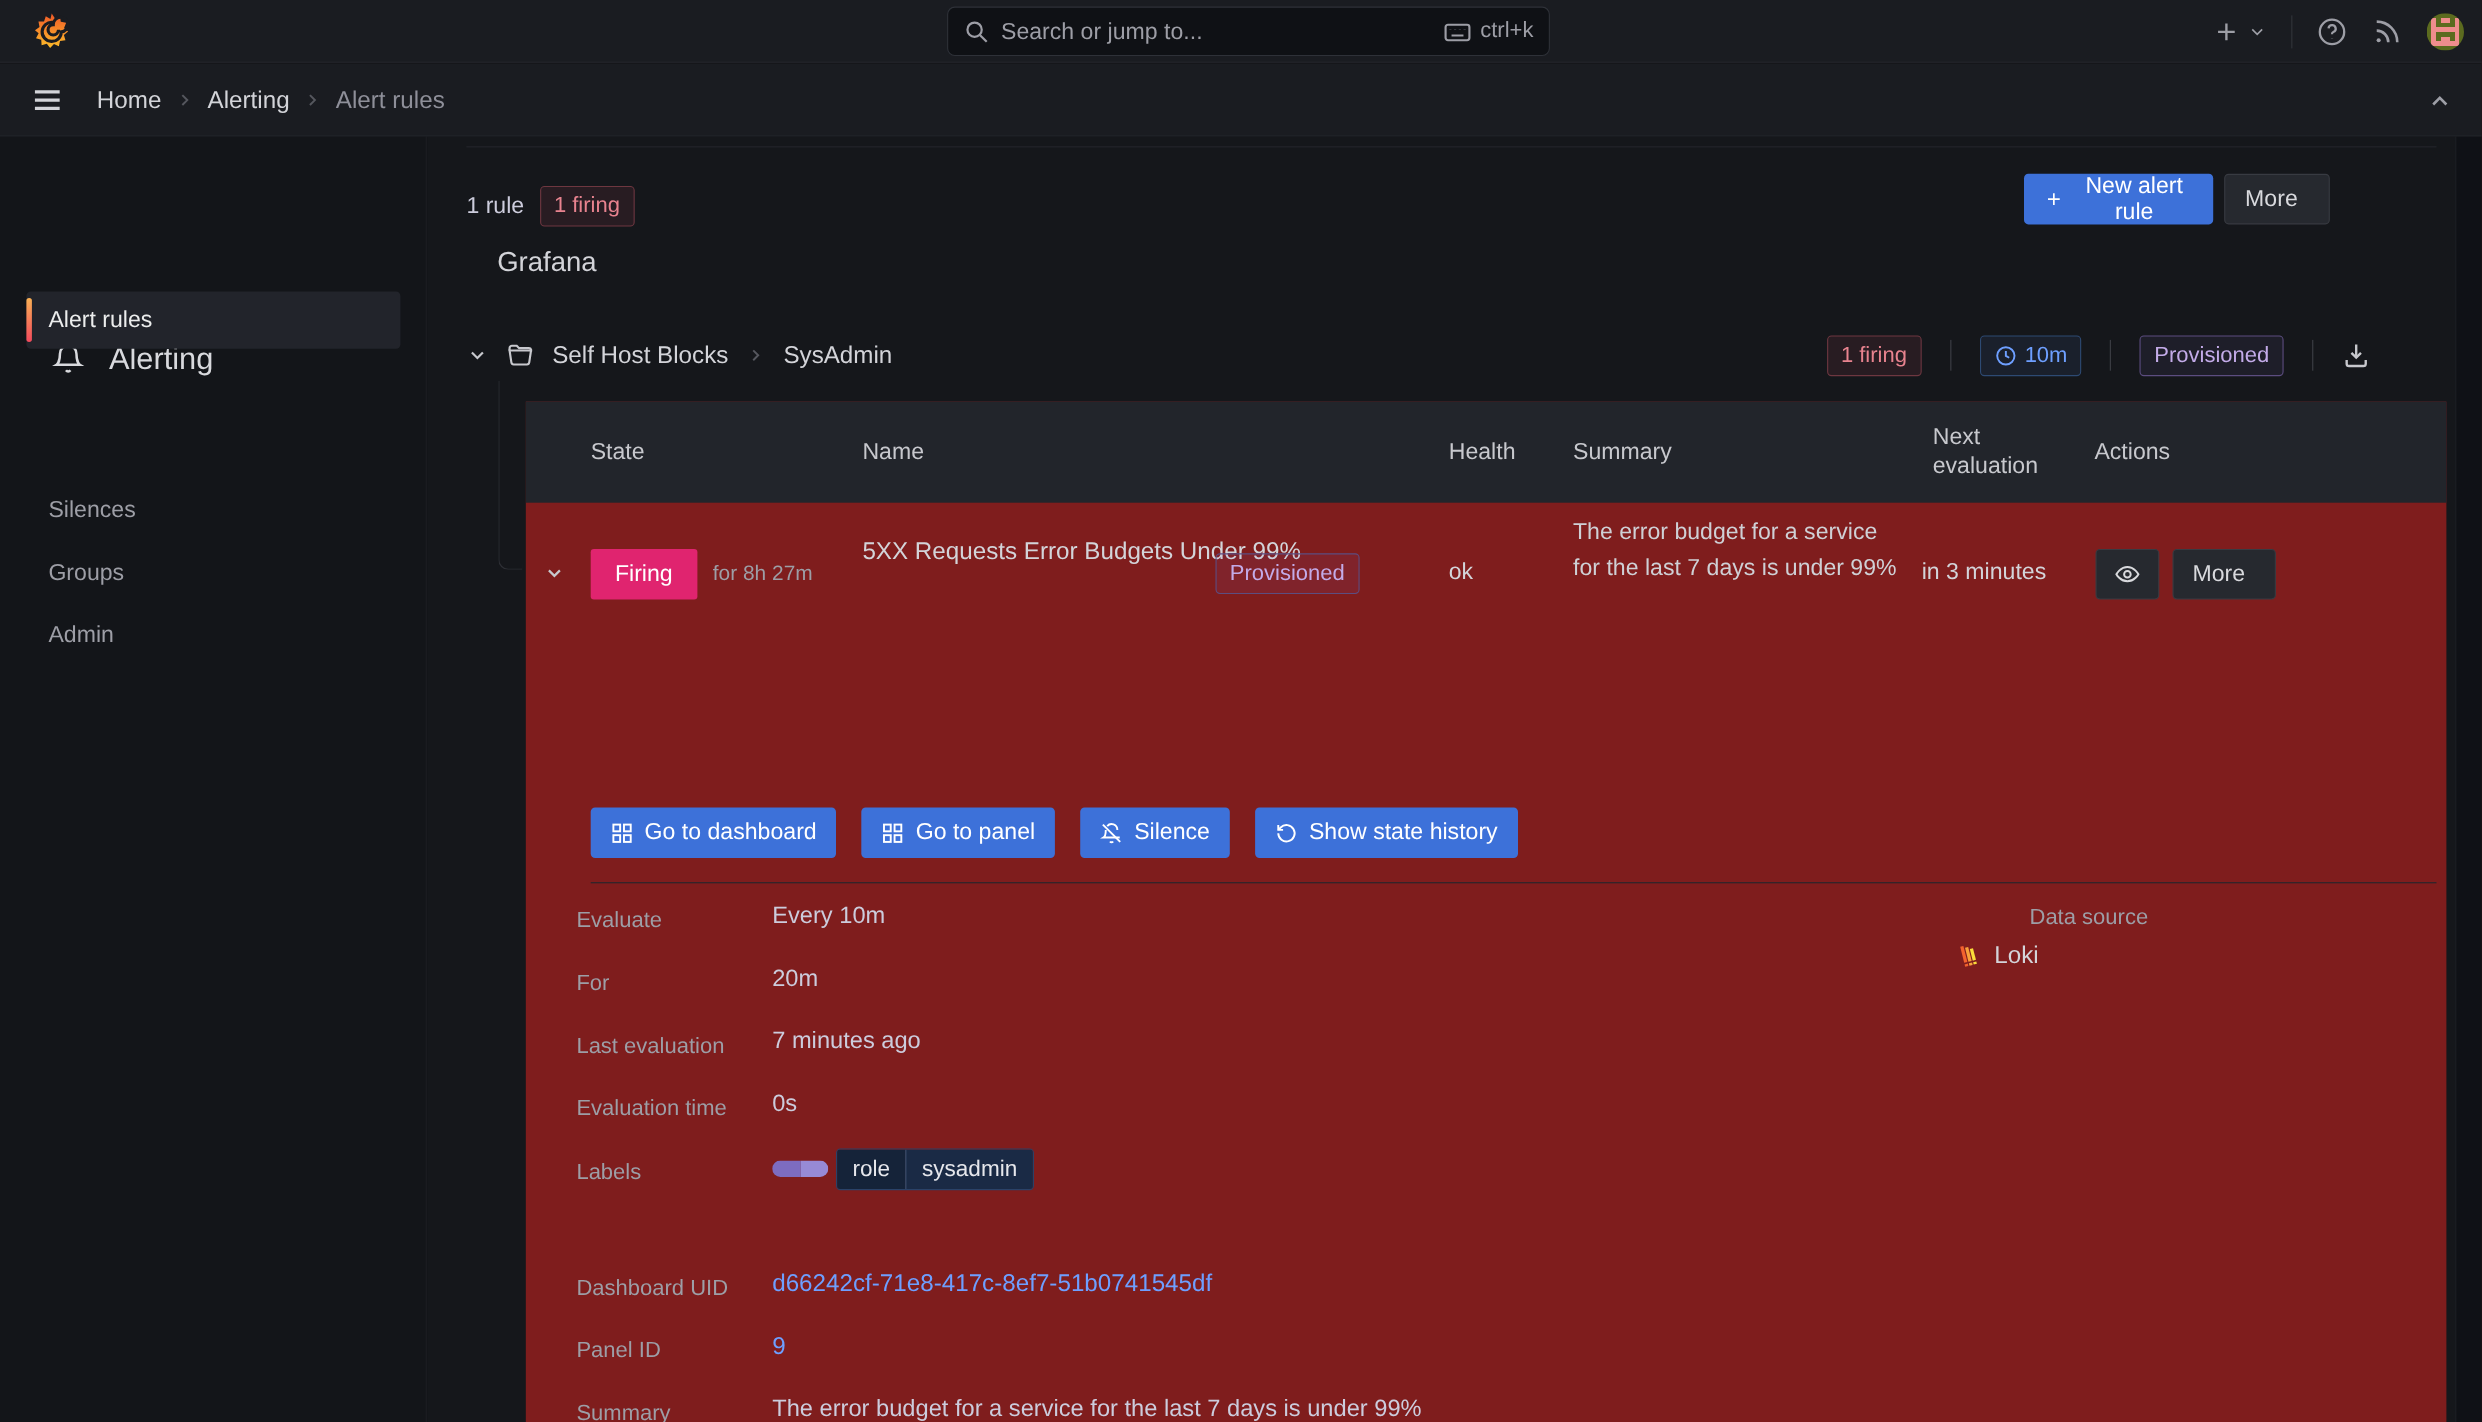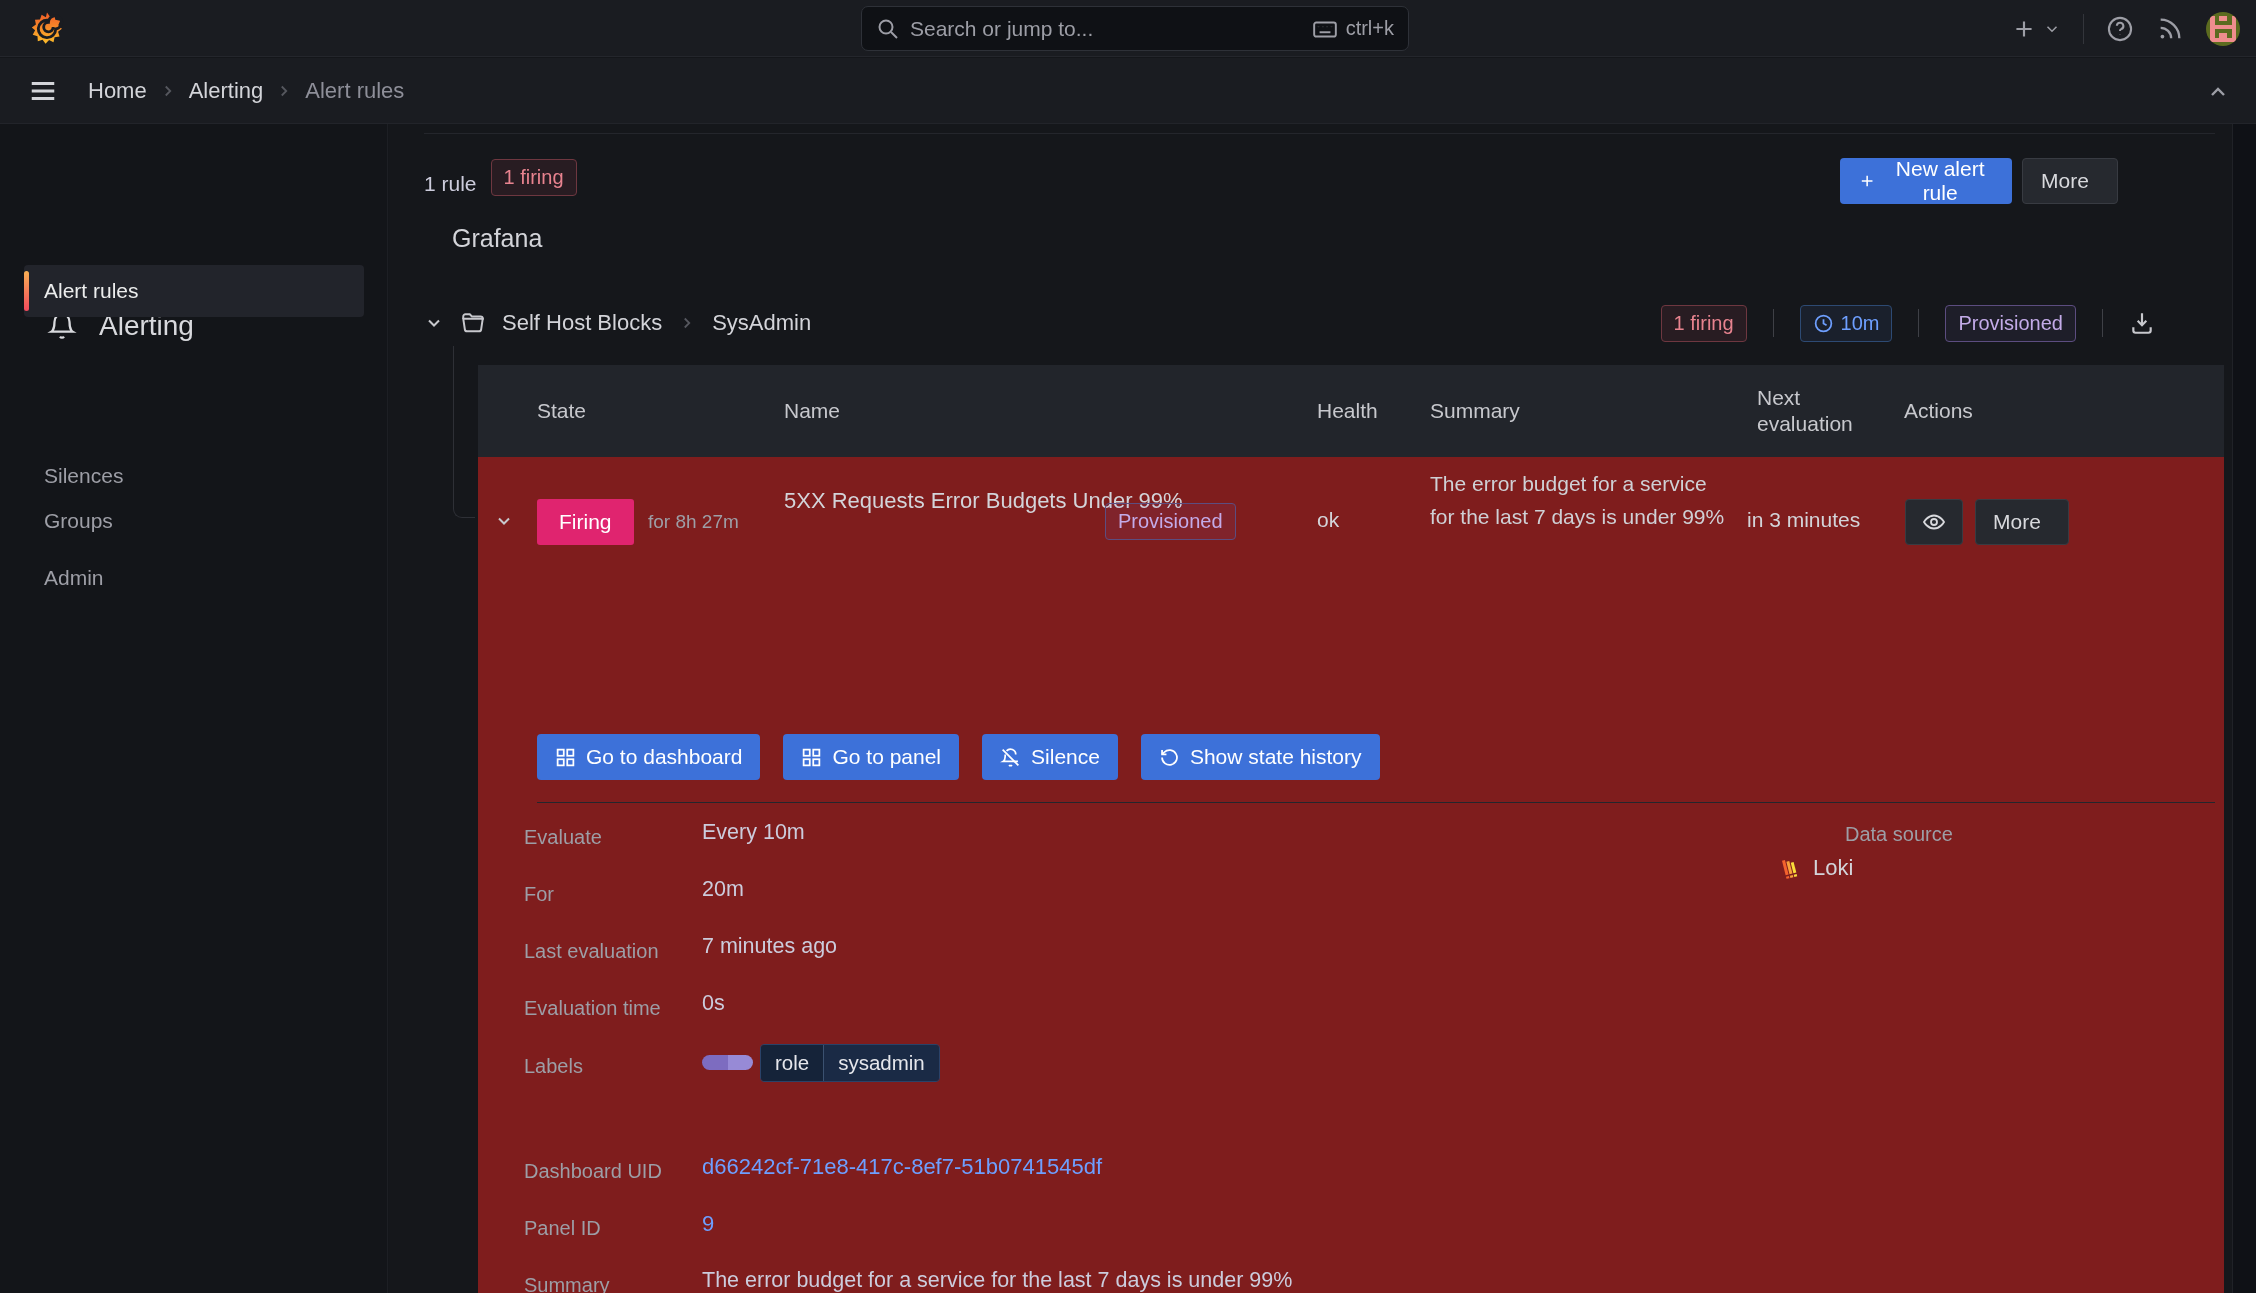--- a/index.html
+++ b/index.html
@@ -48,22 +48,22 @@
     background:linear-gradient(180deg,#f9b054,#f2495c); }
 
   
   #content { position:absolute; top:124px; left:389px; width:1843px; height:1169px;
     background:#15171b; }
   #scrollstrip { position:absolute; top:124px; right:0; width:24px; height:1169px;
     background:#0f1116; border-left:1px solid #202227; }
   #top-divider { position:absolute; left:35px; top:9px; width:1791px; height:1px;
     background:#24262c; }
 
-  #rule-summary { position:absolute; left:35px; top:35px; display:flex;
-    align-items:flex-end; gap:14px; font-size:21px; color:#ccccdc; }
+  #rule-summary { position:absolute; left:35px; top:45px; display:flex;
+    align-items:center; gap:14px; font-size:21px; color:#ccccdc; }
   .badge { display:inline-flex; align-items:center; gap:7px; height:37px;
     padding:0 12px; border-radius:4px; font-size:20px; border:1px solid; white-space:nowrap; }
   .badge.red    { color:#e8838f; border-color:#6e3740; background:rgba(220,80,95,0.10); }
   .badge.blue   { color:#6e9fff; border-color:#2d4a73; background:rgba(90,140,250,0.08); }
   .badge.purple { color:#c3abe8; border-color:#5c4d80; background:rgba(140,110,220,0.08); }
 
   .btn-primary { display:inline-flex; align-items:center; justify-content:center;
     gap:10px; height:46px; padding:0 18px; background:#3d71d9; color:#ffffff;
     border:none; border-radius:4px; font-size:21px; font-family:inherit; cursor:pointer; }
   .btn-secondary { display:inline-flex; align-items:center; justify-content:center;
@@ -247,21 +247,21 @@
       <svg viewBox="0 0 24 24" width="30" height="30" fill="none" stroke="#d8d9dd" stroke-width="1.8">
         <path d="M18 8.5a6 6 0 0 0-12 0c0 6.5-2.5 8-2.5 8h17s-2.5-1.5-2.5-8"></path>
         <path d="M13.6 20.5a1.9 1.9 0 0 1-3.2 0"></path>
       </svg>
     </span>
     <span>Alerting</span>
   </div>
   <div class="side-item active" style="top:141px;">
     <span>Alert rules</span>
   </div>
-  <div class="side-item" style="top:326px;">
+  <div class="side-item" style="top:314px;">
     <span>Silences</span>
   </div>
   <div class="side-item" style="top:371px;">
     <span>Groups</span>
   </div>
   <div class="side-item" style="top:428px;">
     <span>Admin</span>
   </div>
 </div>
 

